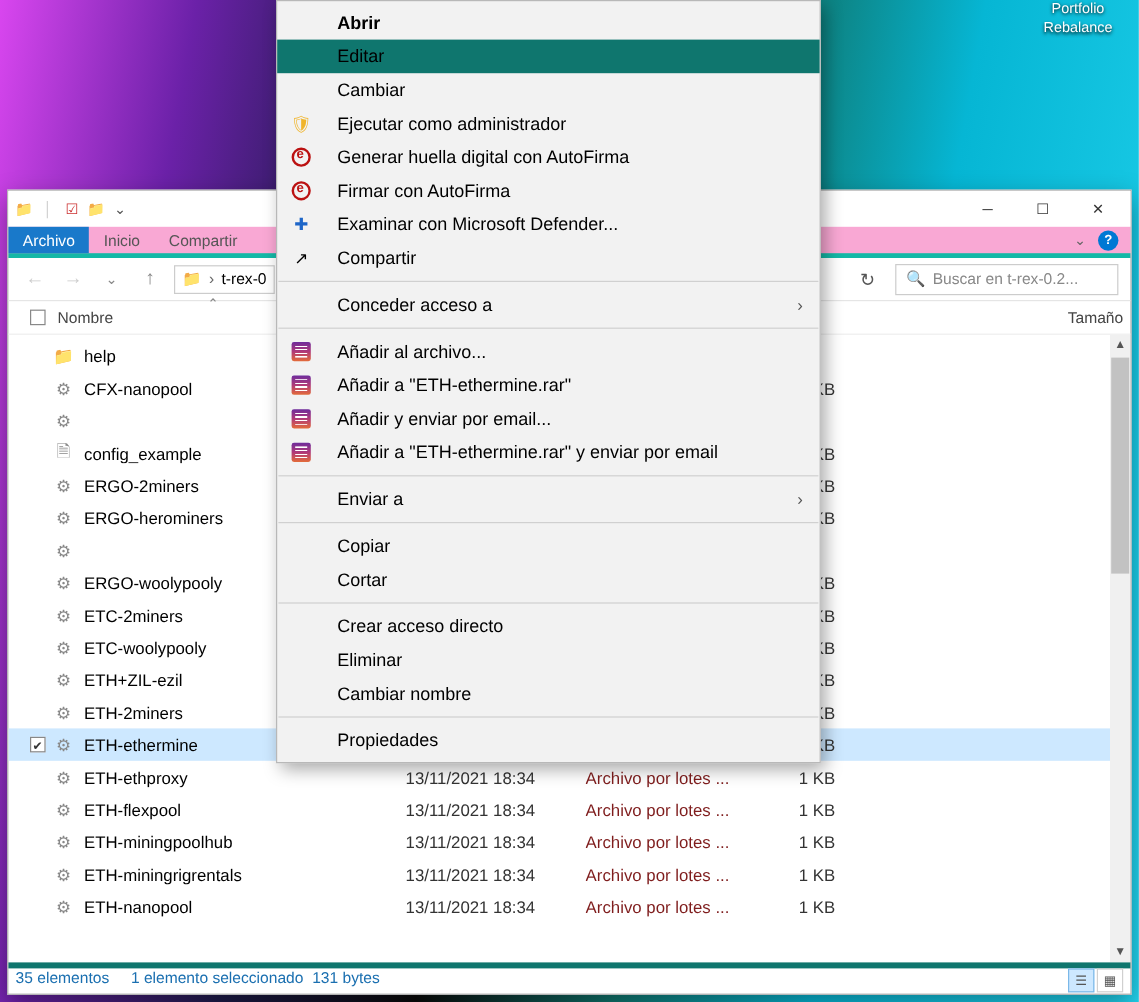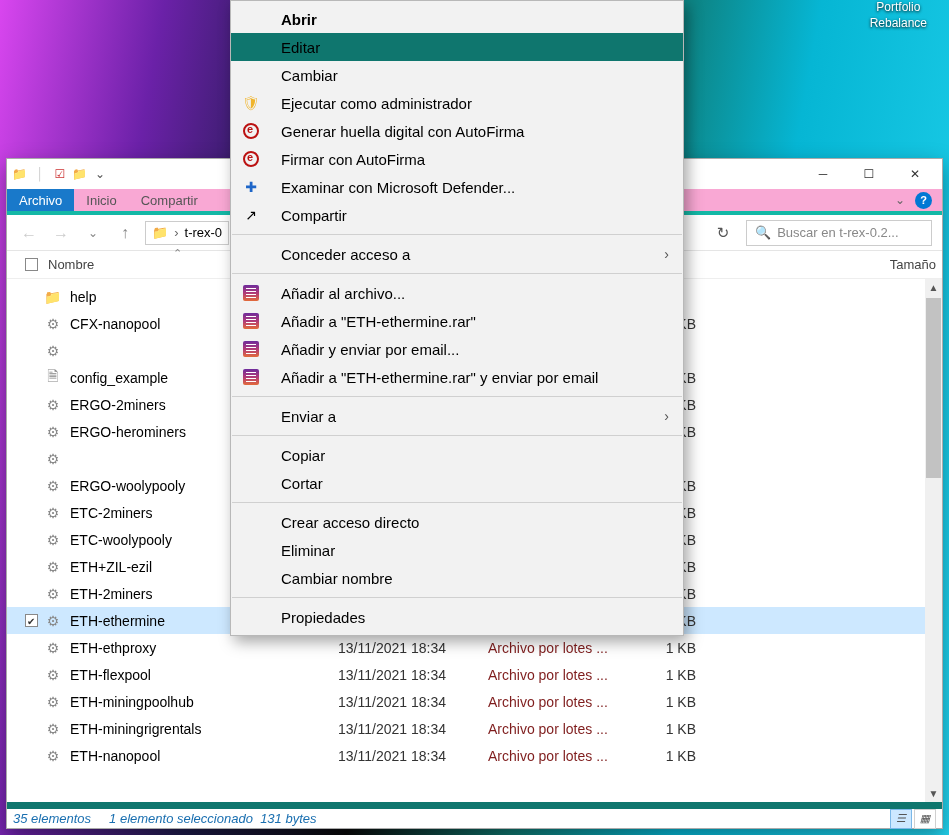--- a/index.html
+++ b/index.html
@@ -75,22 +75,22 @@
   .row.selected { background:#cde8ff; }
   .row .chk { width:13px; height:13px; border:1px solid #888; margin-right:6px; visibility:hidden; background:#fff;}
   .row.selected .chk { visibility:visible; }
   .row.selected .chk::after{content:"✔"; font-size:10px; color:#333; position:relative; top:-3px; left:1px;}
   .row .ico { width:18px; height:18px; margin-right:8px; display:flex; align-items:center; justify-content:center; font-size:14px;}
   .row .name { width: 268px; overflow:hidden; text-overflow:ellipsis;}
   .row .date { width: 150px; color:#333; }
   .row .type { width: 158px; color:#7f1d1d; overflow:hidden; text-overflow:ellipsis;}
   .row .size { width: 56px; text-align:right; padding-right:6px; color:#333;}
   .statusbar {
-    height: 26px; border-top:7px solid #0f766e; display:flex; align-items:center;
-    font-size:13px; padding:0 6px; color:#1a6fb0; gap:18px;font-style:italic;
+    height: 26px; border-top:5px solid #0f766e; display:flex; 
+    font-size:13px; padding:0 6px; color:#1a6fb0; gap:18px;
   }
   .statusbar .right { margin-left:auto; display:flex; gap:2px;}
   .statusbar .viewbtn { width:22px; height:20px; border:1px solid #d0d0d0; display:flex; align-items:center; justify-content:center; font-size:11px; color:#555;}
   .statusbar .viewbtn.active { background:#cde8ff; border-color:#7bb8e8;}
 
   
   .ctx {
     position:absolute; top:0; left:230px;
     width:454px; background:#f2f2f2;
     border:1px solid #b8b8b8;

